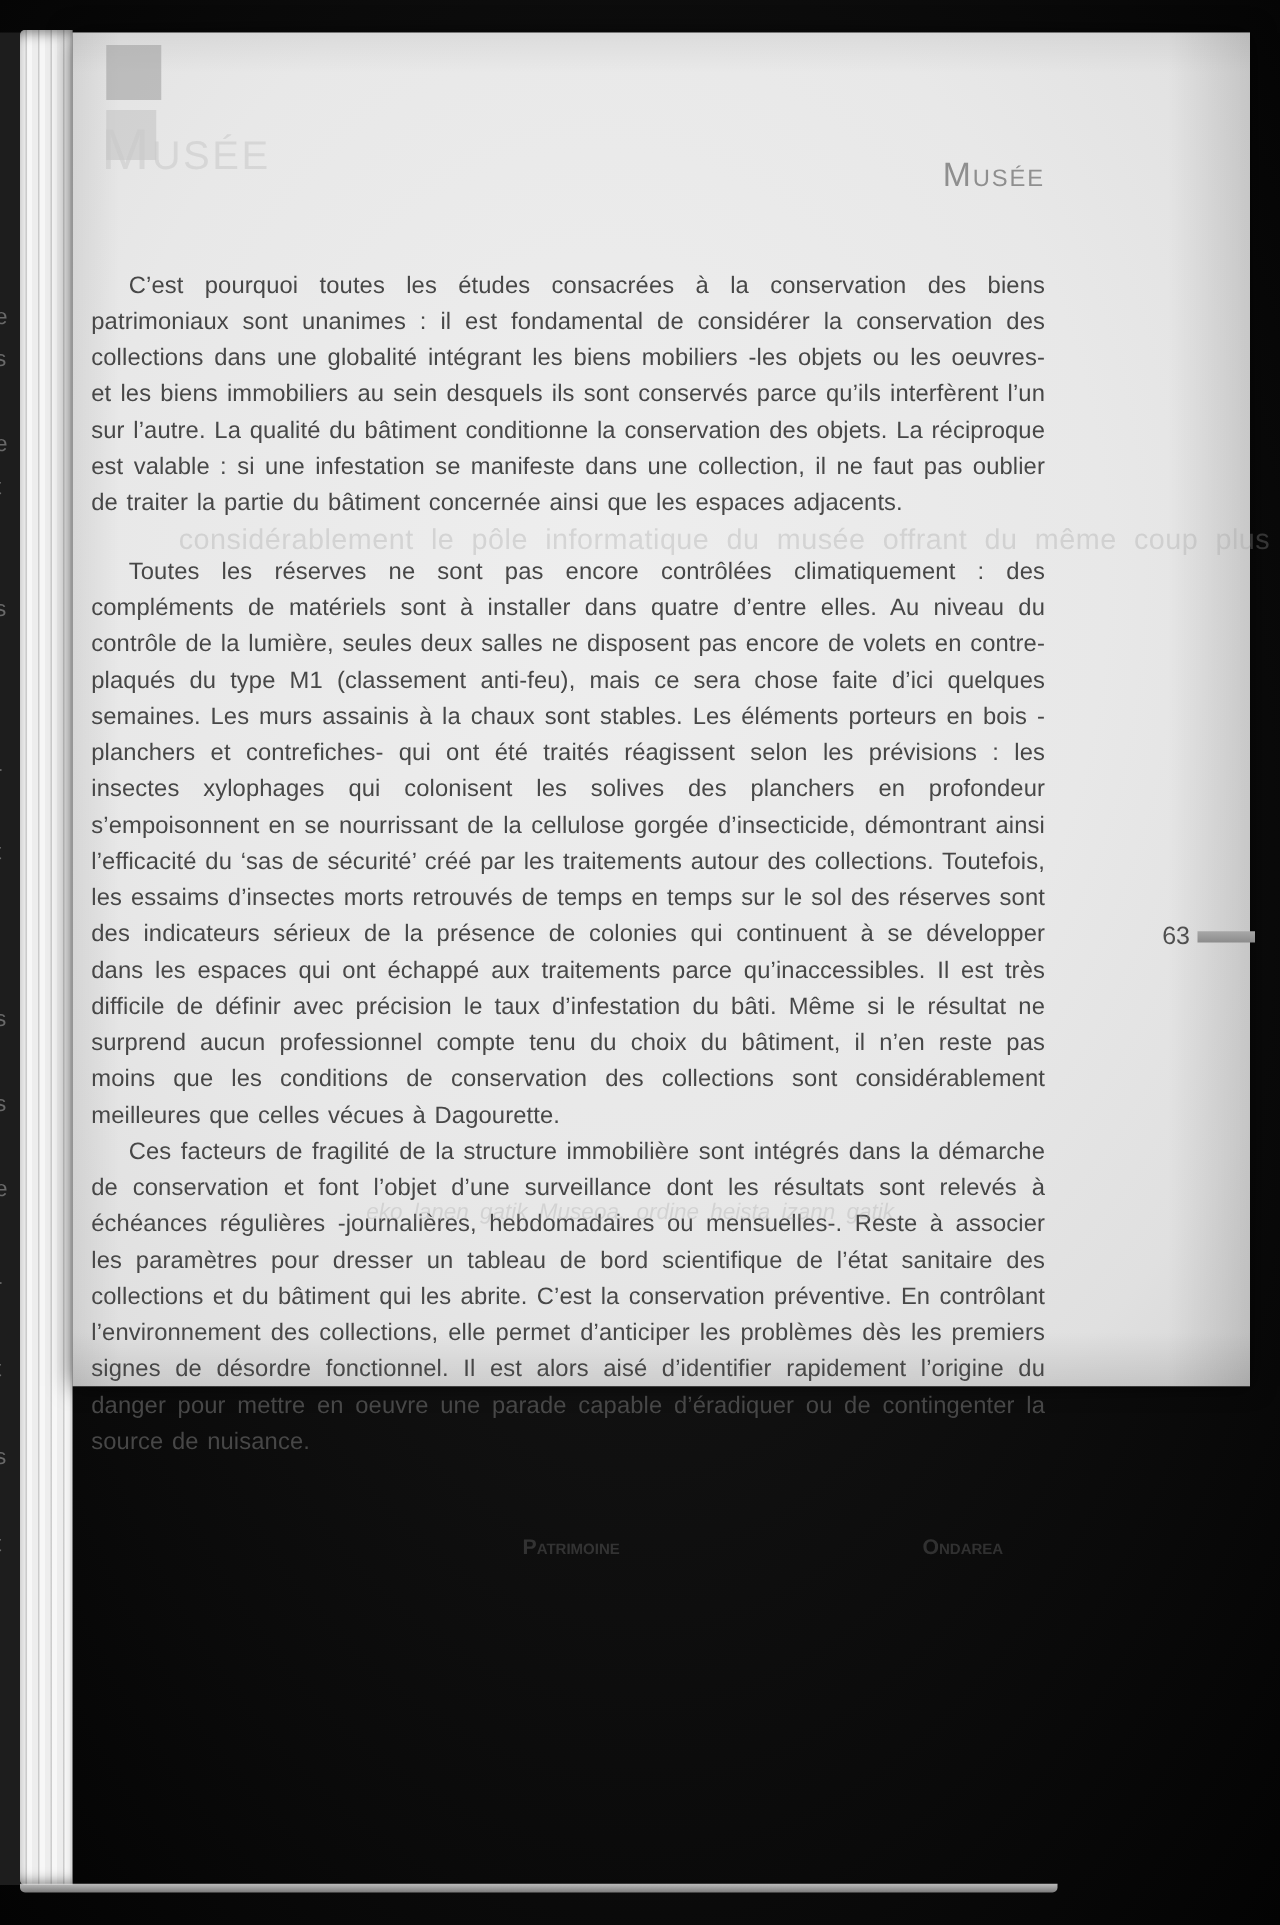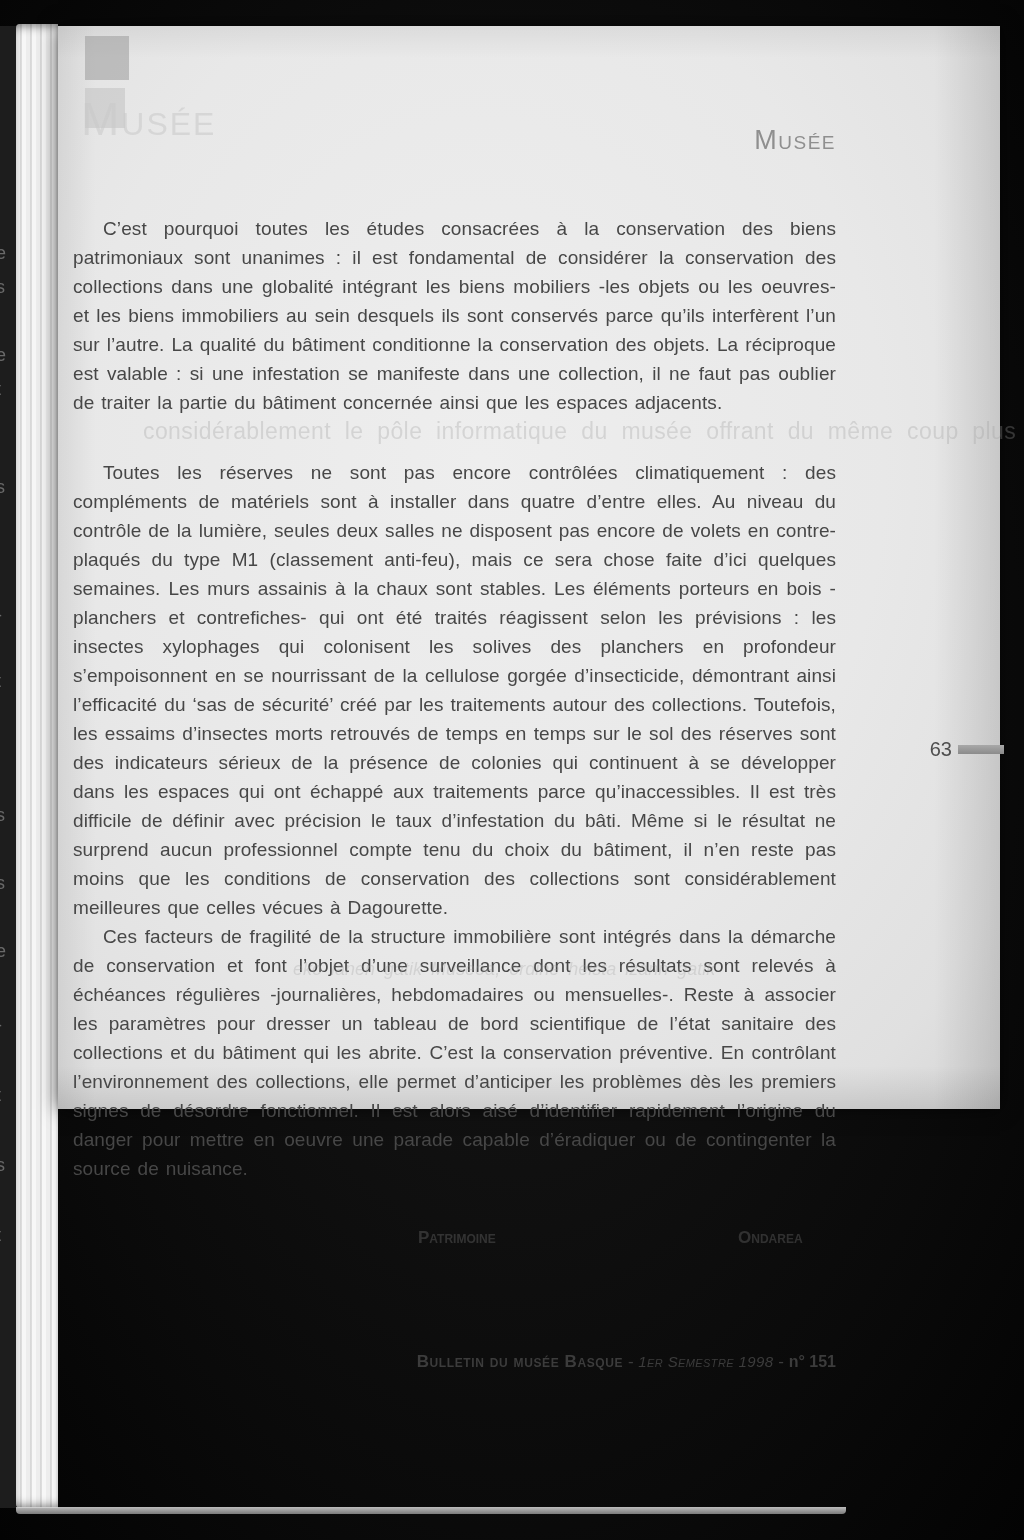--- a/index.html
+++ b/index.html
@@ -59,21 +59,21 @@
   
   .content{position:absolute;left:15px;top:188px;width:763px;}
   .content p{
     margin:0;
     font-size:19px;line-height:29px;
     color:#474747;
     text-align:justify;
     text-indent:30px;
     letter-spacing:.1px;word-spacing:1.5px;
   }
-  .content p.after-gap{margin-bottom:41px;}
+  .content p.after-gap{margin-bottom:26px;}
   
   .ghost-line{position:absolute;color:#9d9d9d;white-space:nowrap;}
   .g1{left:85px;top:392px;font-size:23px;opacity:.30;word-spacing:7px;letter-spacing:.4px;}
   .g2{left:235px;top:933px;font-size:18px;font-style:italic;opacity:.28;word-spacing:4px;}
   .g3{left:360px;top:1202px;font-size:17px;font-weight:bold;opacity:.25;}
   .g4{left:680px;top:1202px;font-size:17px;font-weight:bold;opacity:.25;}
   
   .pagenum{
     position:absolute;top:712px;right:0;
     display:flex;align-items:center;
@@ -140,18 +140,15 @@
     <div class="ghost-line g1">considérablement le pôle informatique du musée offrant du même coup plus de</div>
     <div class="ghost-line g2">eko lanen gatik Museoa, ordine heista izann gatik</div>
     <div class="ghost-line g3 smallcaps">Patrimoine</div>
     <div class="ghost-line g4 smallcaps">Ondarea</div>
 
     <div class="pagenum">
       <span class="num">63</span>
       <span class="bar"></span>
     </div>
 
-    <div class="footer">
-      <span class="f-journal smallcaps">Bulletin du musée Basque</span><span> - </span><span class="f-period smallcaps">1er Semestre 1998</span><span> - </span><span class="f-num">n° 151</span>
-    </div>
 
   </div>
 </div>
 
 </body></html>

